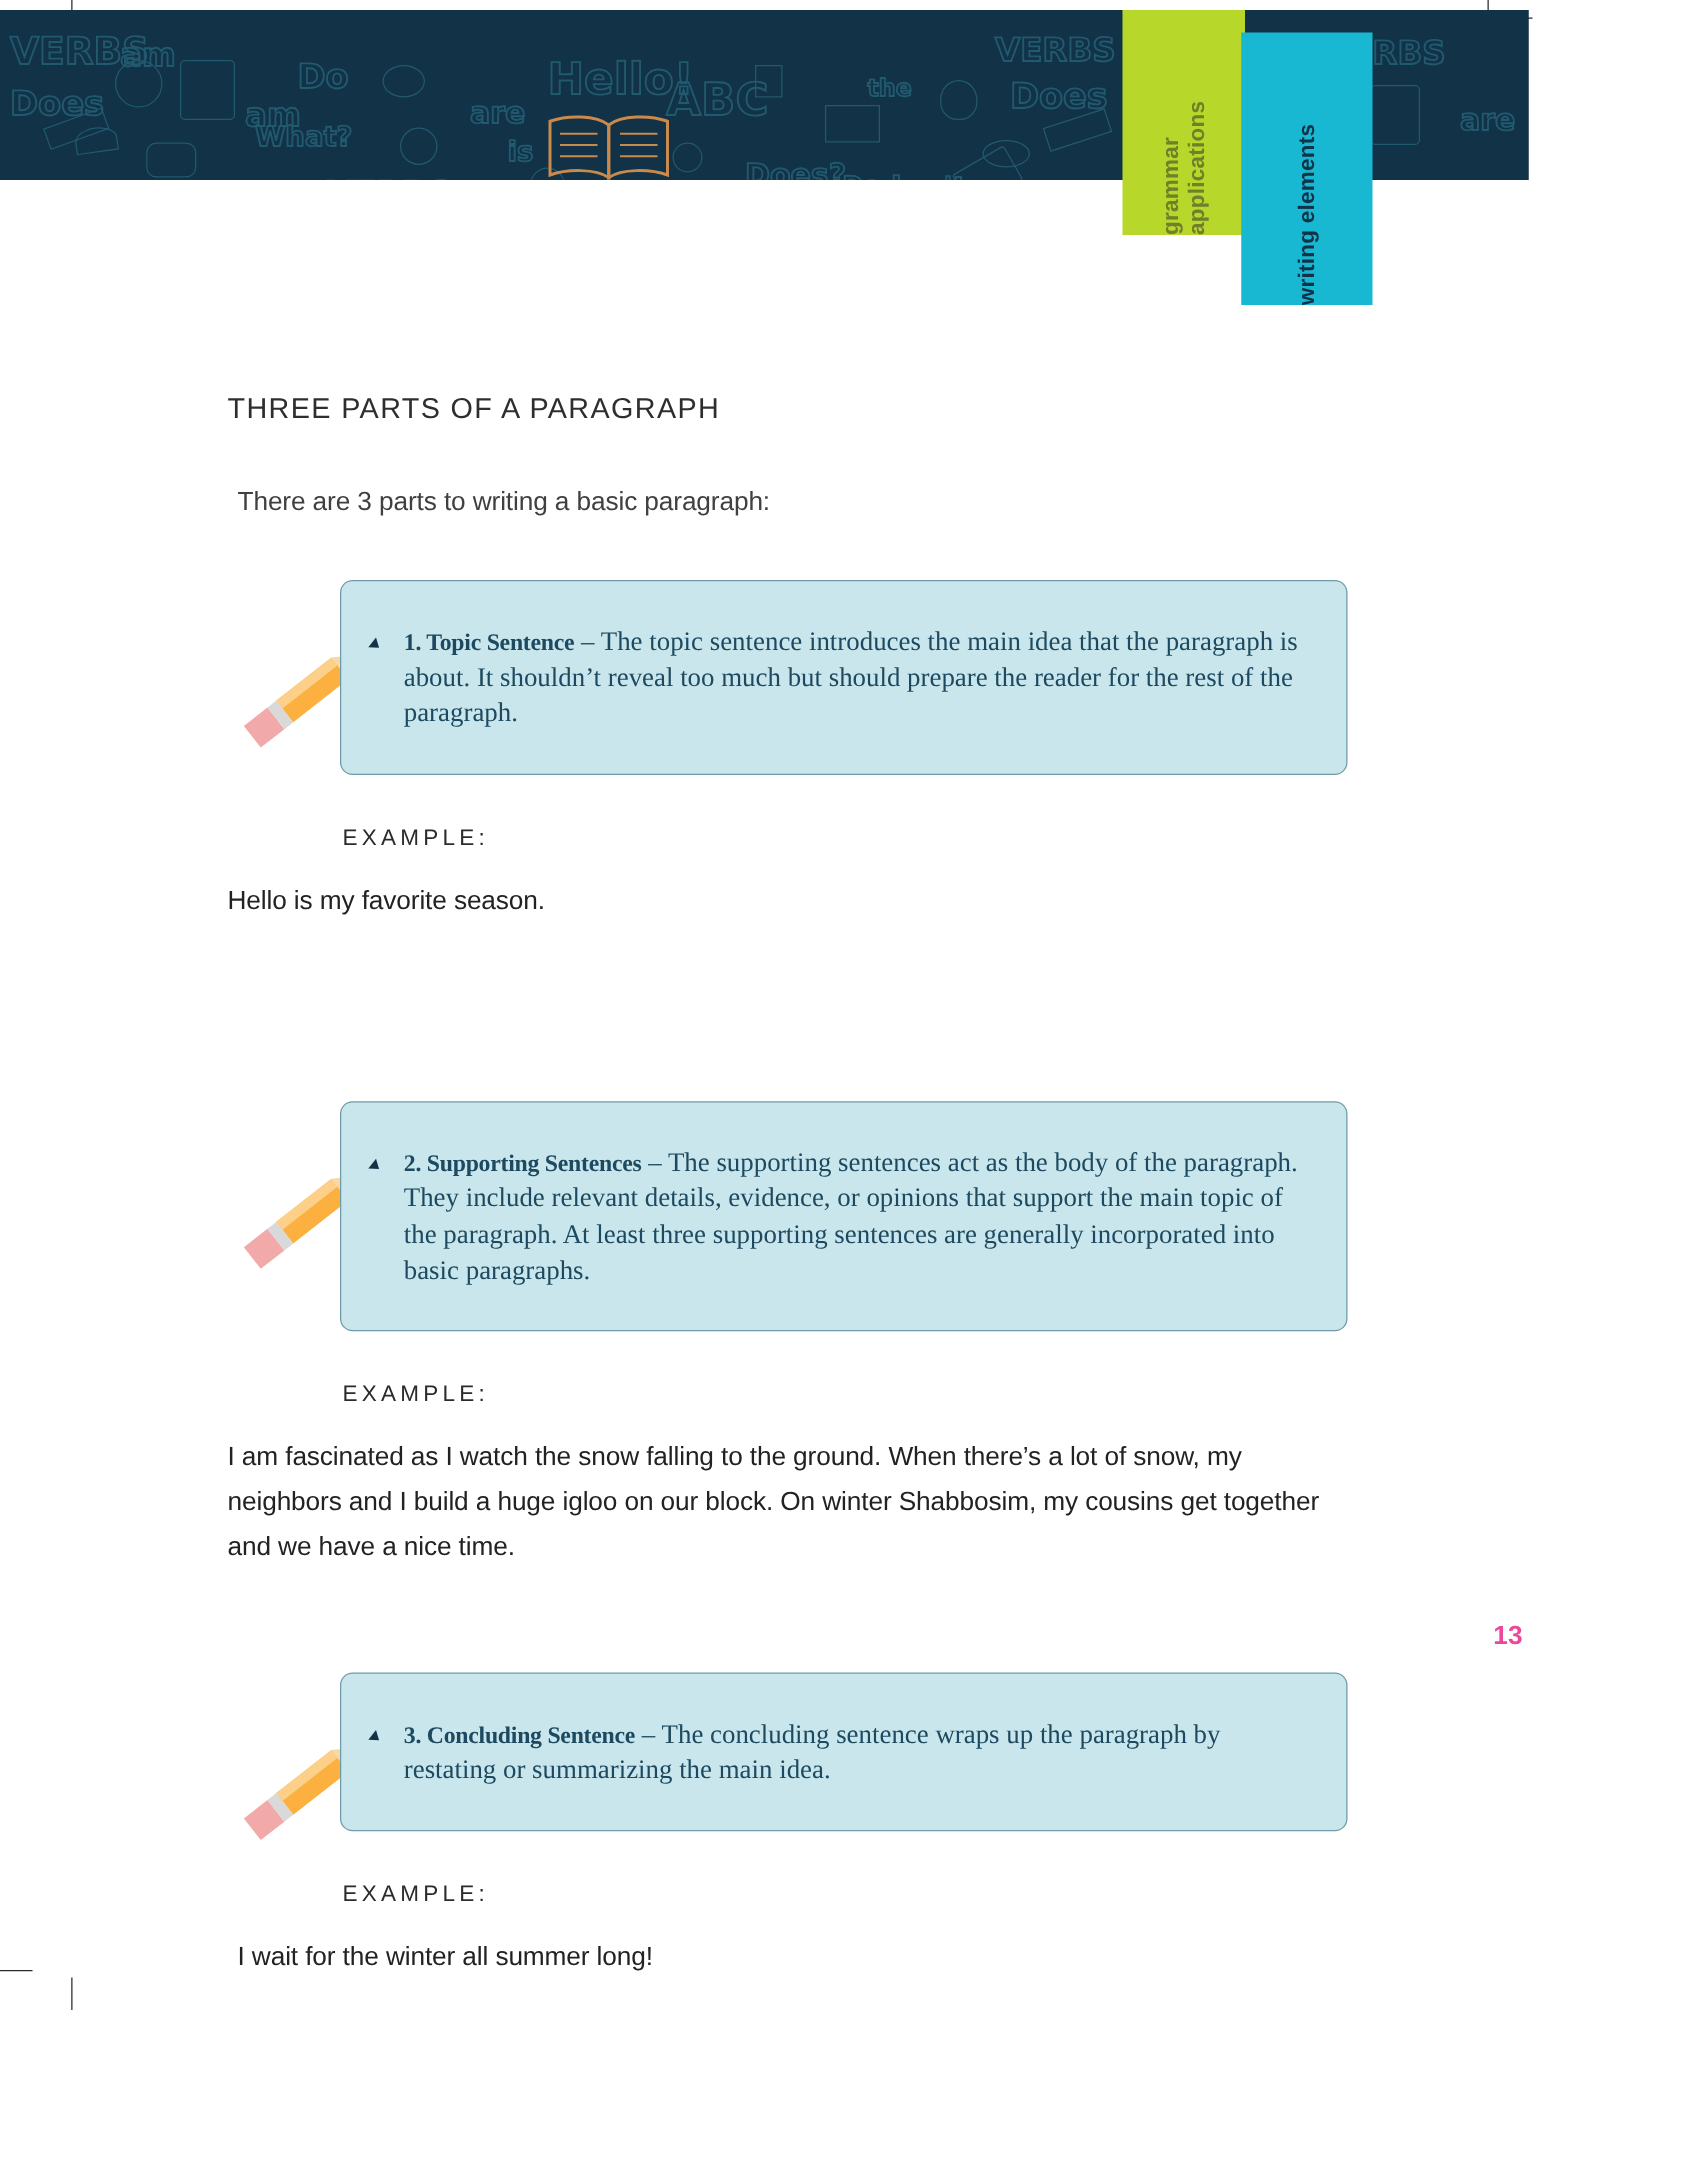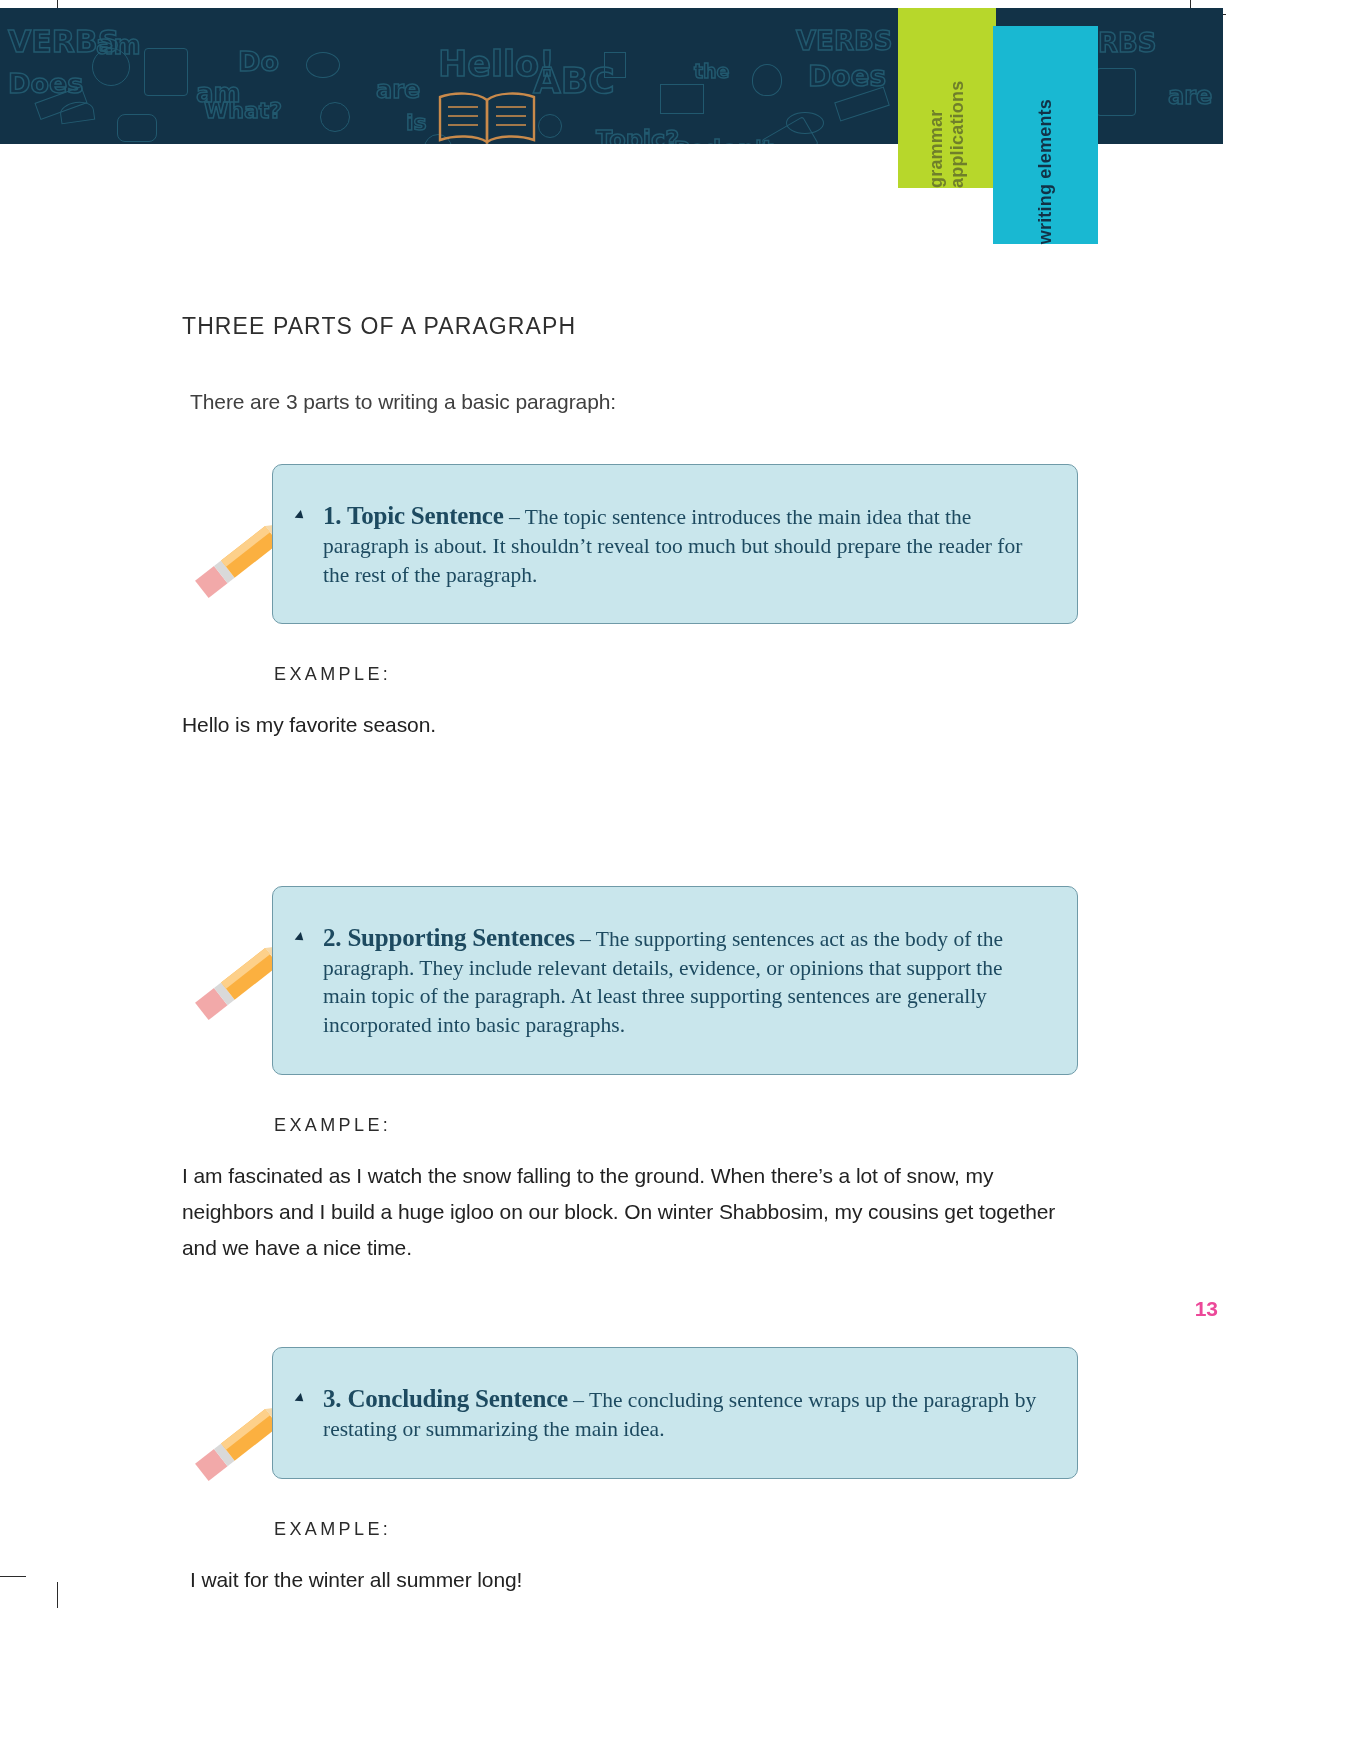--- a/index.html
+++ b/index.html
@@ -153,21 +153,21 @@
     top: 46px;
     width: 0;
     height: 0;
     border-left: 7px solid #123247;
     border-top: 5px solid transparent;
     border-bottom: 5px solid transparent;
     transform: rotate(38deg);
   }
   .callout-text b {
     font-weight: bold;
-    font-size: 25px;
+    font-size: 19px;
     letter-spacing: -0.2px;
   }
 
   
   .pencil {
     position: absolute;
     left: -88px;
     top: 38px;
     width: 118px;
     height: 108px;
@@ -219,21 +219,21 @@
   <div class="doodle-layer">
     <span class="doodle outline" style="left:8px; top:16px; font-size:30px;">VERBS</span>
     <span class="doodle outline" style="left:96px; top:22px; font-size:26px;">am</span>
     <span class="doodle outline" style="left:238px; top:38px; font-size:27px;">Do</span>
     <span class="doodle outline" style="left:196px; top:70px; font-size:26px;">am</span>
     <span class="doodle outline" style="left:438px; top:36px; font-size:35px;">Hello!</span>
     <span class="doodle outline" style="left:533px; top:52px; font-size:36px;">ABC</span>
     <span class="doodle outline" style="left:694px; top:52px; font-size:19px;">the</span>
     <span class="doodle outline" style="left:376px; top:68px; font-size:24px;">are</span>
     <span class="doodle outline" style="left:406px; top:102px; font-size:22px;">is</span>
-    <span class="doodle outline" style="left:596px; top:118px; font-size:24px;">Topic?</span>
+    <span class="doodle outline" style="left:596px; top:118px; font-size:24px;">Does?</span>
     <span class="doodle outline" style="left:808px; top:52px; font-size:28px;">Does</span>
     <span class="doodle outline" style="left:8px; top:60px; font-size:27px;">Does</span>
     <span class="doodle outline" style="left:204px; top:90px; font-size:22px;">What?</span>
     <span class="doodle outline" style="left:262px; top:132px; font-size:27px;">VERBS</span>
     <span class="doodle outline" style="left:704px; top:128px; font-size:24px;">don't</span>
     <span class="doodle outline" style="left:674px; top:128px; font-size:20px;">Do</span>
     <span class="doodle outline" style="left:352px; top:136px; font-size:24px;">Why?</span>
     <span class="doodle outline" style="left:796px; top:18px; font-size:26px;">VERBS</span>
     <span class="doodle outline" style="left:1060px; top:20px; font-size:26px;">VERBS</span>
     <span class="doodle outline" style="left:1150px; top:136px; font-size:24px;">Why?</span>

